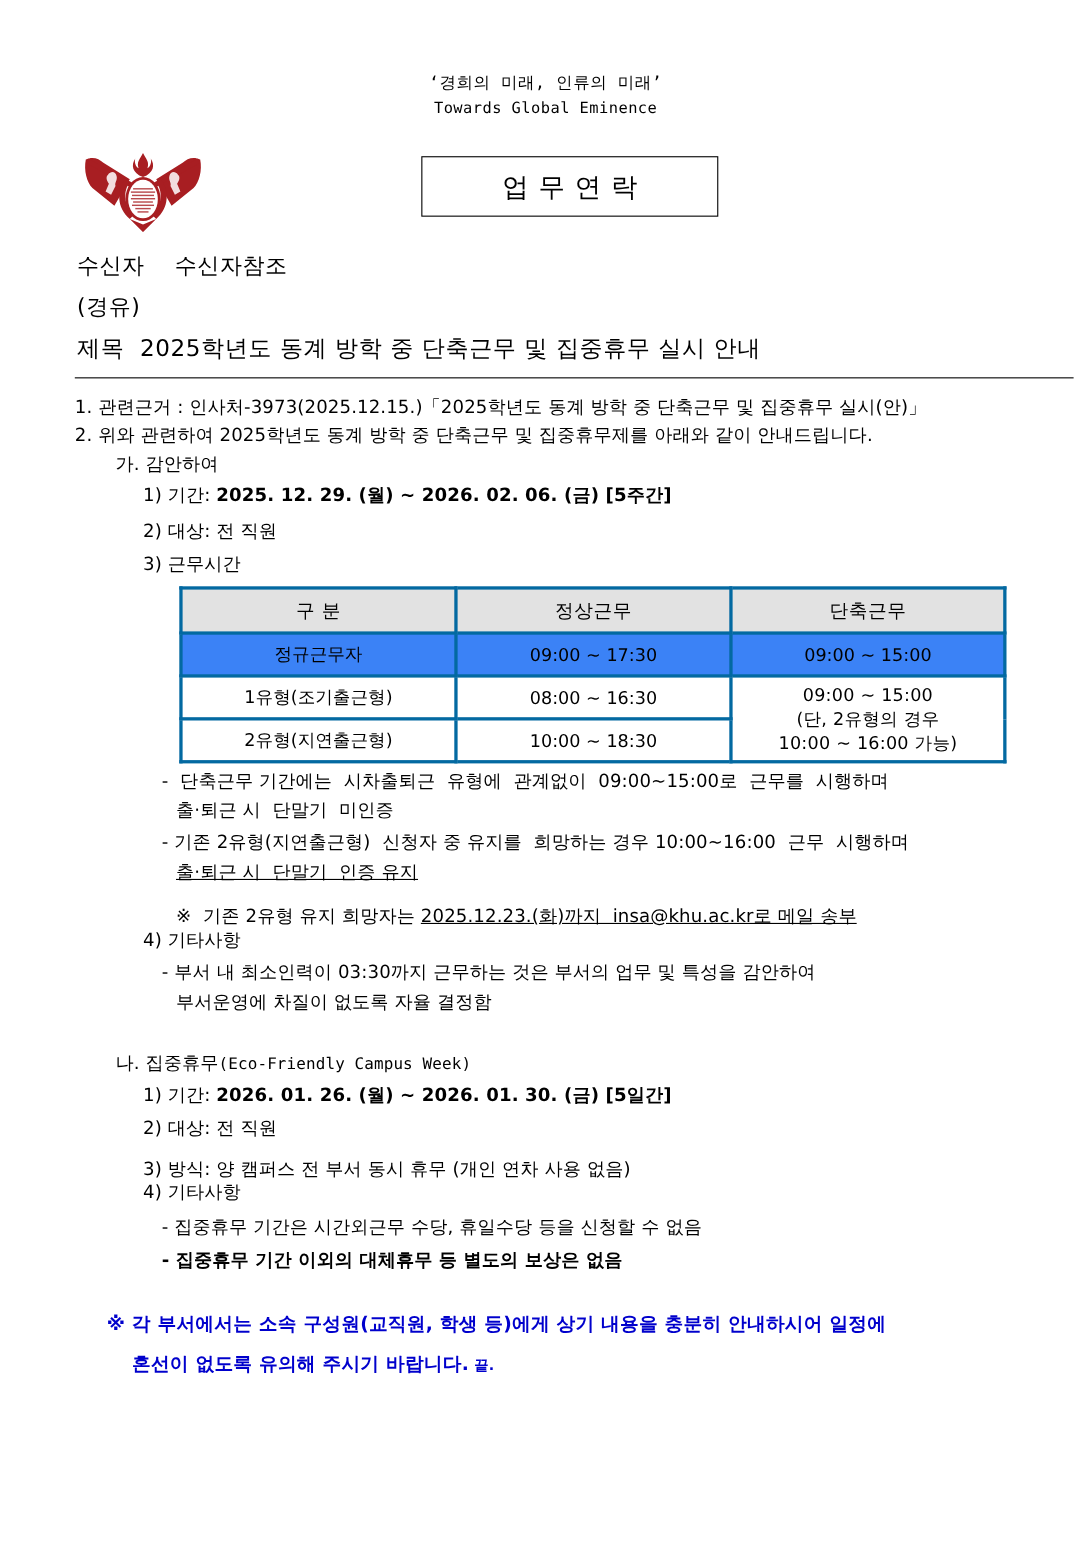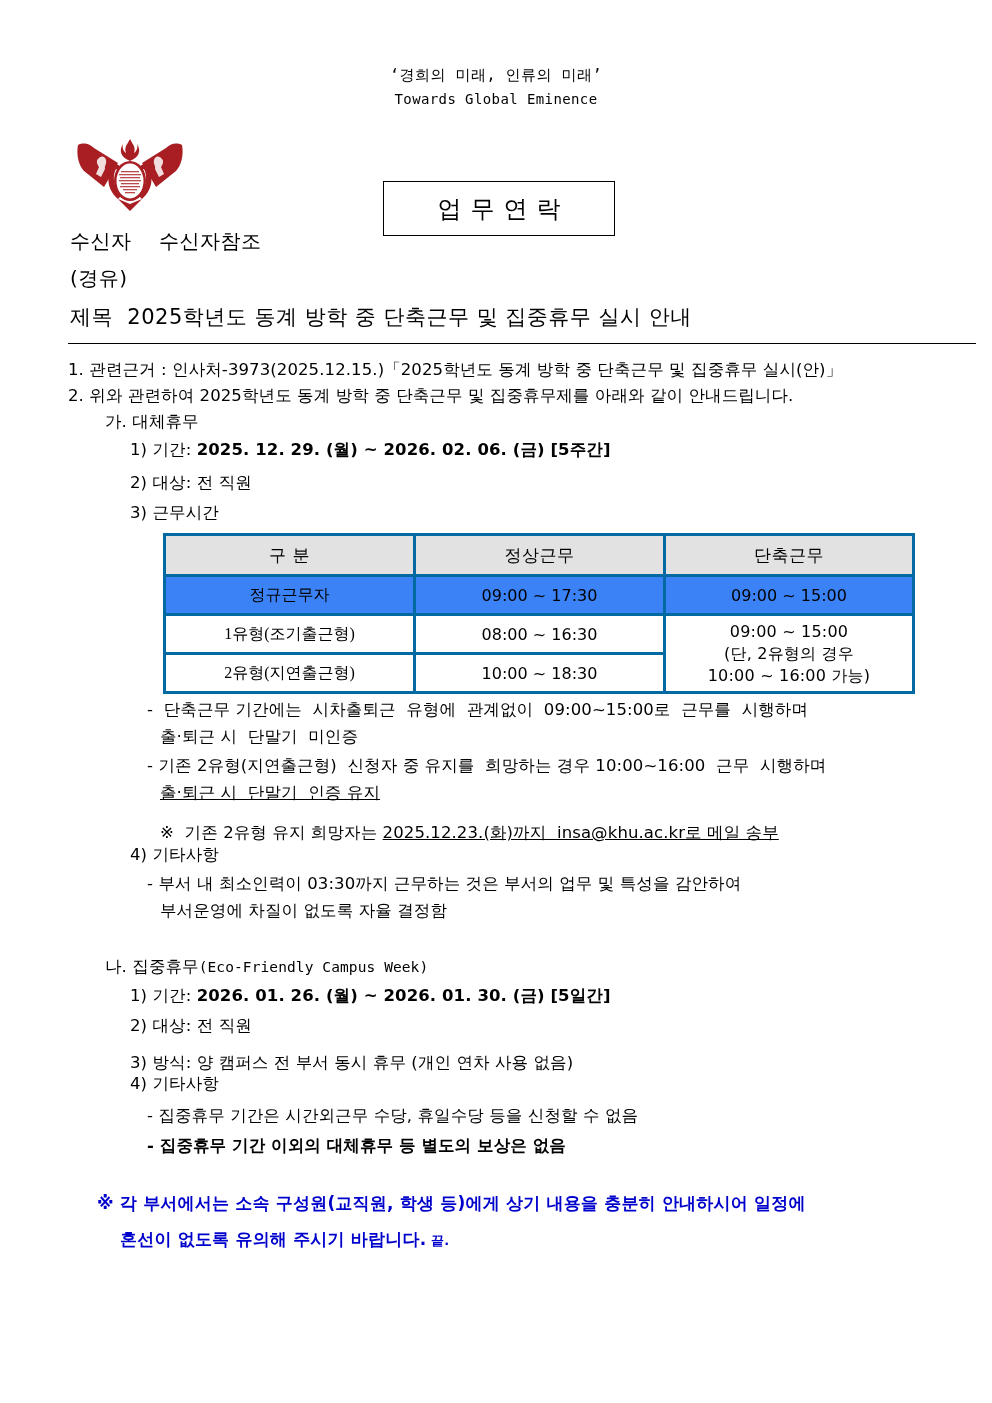--- a/index.html
+++ b/index.html
@@ -49,28 +49,27 @@
     top: 133px;
     width: 112px;
     height: 78px;
   }
   .logo svg { display: block; width: 112px; height: 78px; }
 
   .doc-title-box {
     position: absolute;
     left: 383px;
     top: 142px;
-    width: 232px;
+    width: 270px;
     height: 55px;
     border: 1px solid #000000;
     box-sizing: border-box;
     display: flex;
     align-items: center;
     justify-content: center;
-    margin-top: 39px;
   }
   .doc-title-text {
     font-size: 24px;
     letter-spacing: 9px;
     text-indent: 9px;
     font-weight: 400;
     color: #000;
   }
 
   
@@ -145,21 +144,21 @@
   }
   .col-a { width: 247px; }
   .col-b { width: 247px; }
   .col-c { width: 246px; }
 
   .row-regular td { background: #3b82f6; }
 
   
   .row-regular td { border-bottom: 3px solid #000; }
   .row-t1 td { border-top: 3px solid #000; }
-  .row-t1 td.left-c, .row-t2 td.left-c { border-left: 3px solid #000; font-family: Liberation Serif, serif; }
+  .row-t1 td.left-c, .row-t2 td.left-c { border-left: 3px solid #000; }
   .row-t2 td { border-bottom: 3px solid #000; }
   td.blue-merged {
     border-right: 3px solid #000;
     border-bottom: 3px solid #000;
     color: #0000dd;
     font-weight: bold;
     font-size: 15.5px;
     line-height: 22px;
     letter-spacing: 0.2px;
     background: #ffffff;
@@ -235,21 +234,21 @@
 
   <div class="field-row" id="recipient">수신자    수신자참조</div>
   <div class="field-row" id="via">(경유)</div>
   <div class="field-row" id="subject">제목  2025학년도 동계 방학 중 단축근무 및 집중휴무 실시 안내</div>
 
   <div class="rule"></div>
 
   <div class="line lvl1" style="top:360px;">1. 관련근거 : 인사처-3973(2025.12.15.)「2025학년도 동계 방학 중 단축근무 및 집중휴무 실시(안)」</div>
   <div class="line lvl1" style="top:386px;">2. 위와 관련하여 2025학년도 동계 방학 중 단축근무 및 집중휴무제를 아래와 같이 안내드립니다.</div>
 
-  <div class="line lvl2" style="top:412px;">가. 대체휴무</div>
+  <div class="line lvl2" style="top:412px;">가. 감안하여</div>
 
   <div class="line lvl3" style="top:440px;"><span>1) 기간: </span><span class="bold">2025. 12. 29. (월) ~ 2026. 02. 06. (금) [5주간]</span></div>
 
   <div class="line lvl3" style="top:473px;">2) 대상: 전 직원</div>
   <div class="line lvl3" style="top:503px;">3) 근무시간</div>
 
   <table id="work-hours-table">
     <thead>
       <tr>
         <th class="col-a">구 분</th>

